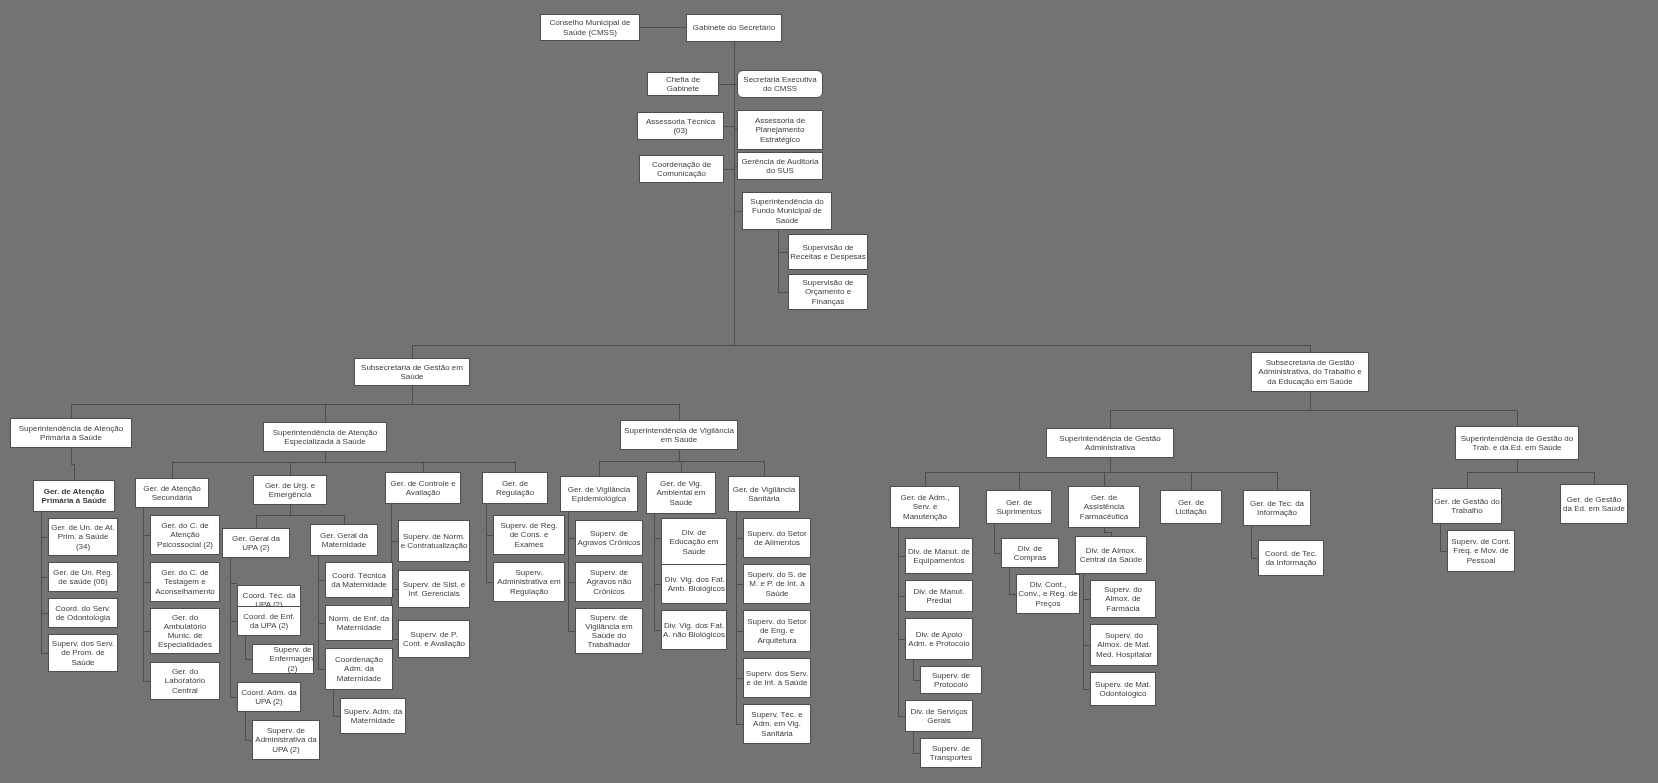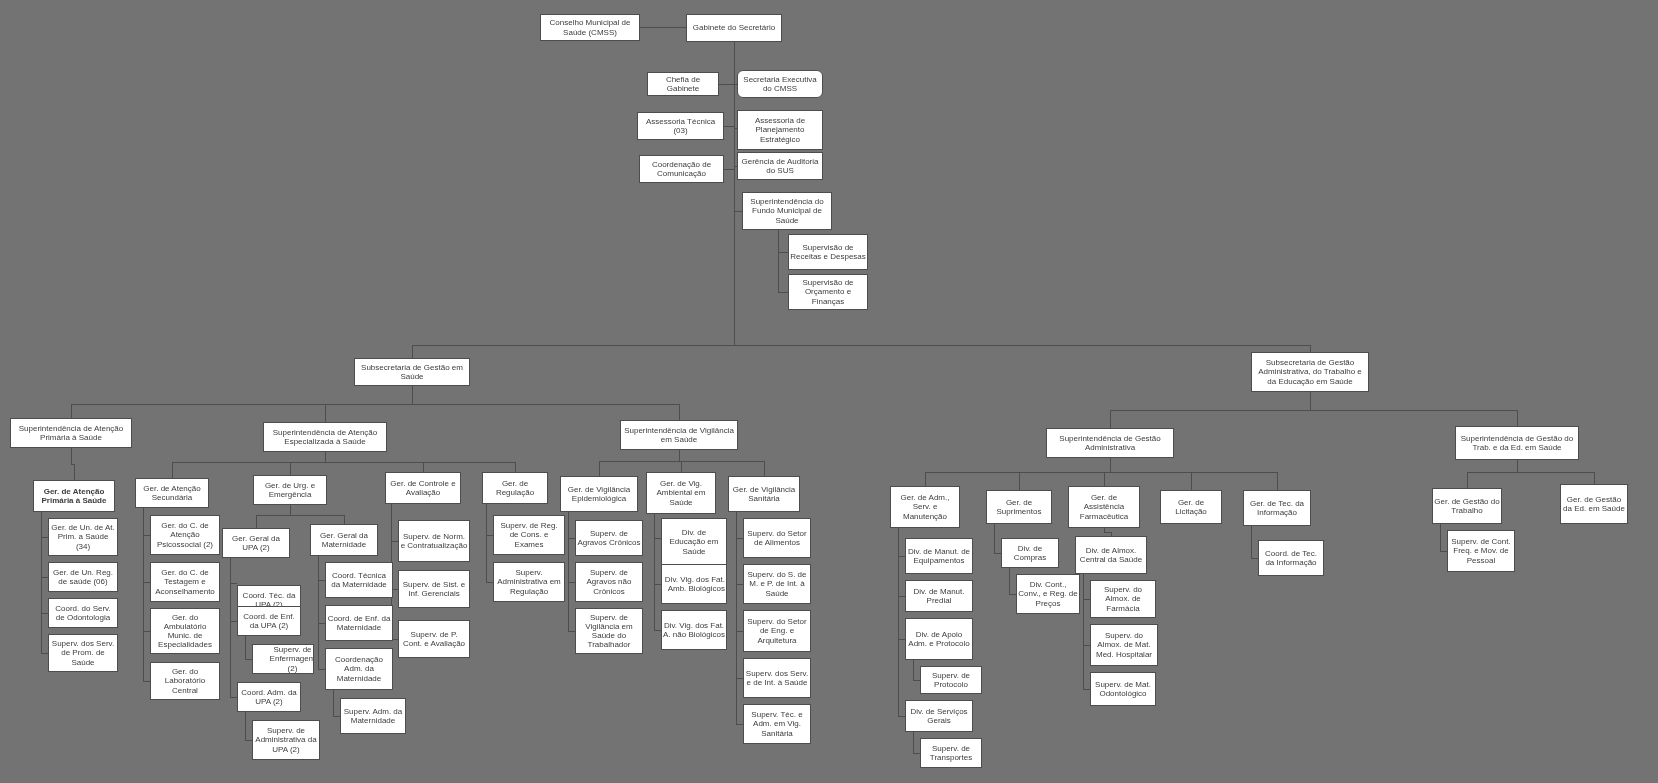--- a/index.html
+++ b/index.html
@@ -300,21 +300,21 @@
     <div class="node" style="left: 237px; top: 682px; width: 64px; height: 30px; border-color: rgb(77, 77, 77);">
       <span>Coord. Adm. da UPA (2)</span>
     </div>
     <div class="node" style="left: 252px; top: 720px; width: 68px; height: 40px; border-color: rgb(77, 77, 77);">
       <span>Superv. de Administrativa da UPA (2)</span>
     </div>
     <div class="node" style="left: 325px; top: 562px; width: 68px; height: 36px; border-color: rgb(77, 77, 77);">
       <span>Coord. Técnica da Maternidade</span>
     </div>
     <div class="node" style="left: 325px; top: 605px; width: 68px; height: 36px; border-color: rgb(77, 77, 77);">
-      <span>Coord. de Enf. da Maternidade</span>
+      <span>Norm. de Enf. da Maternidade</span>
     </div>
     <div class="node" style="left: 325px; top: 648px; width: 68px; height: 42px; border-color: rgb(77, 77, 77);">
       <span>Coordenação Adm. da Maternidade</span>
     </div>
     <div class="node" style="left: 340px; top: 698px; width: 66px; height: 36px; border-color: rgb(77, 77, 77);">
       <span>Superv. Adm. da Maternidade</span>
     </div>
     <div class="node" style="left: 398px; top: 520px; width: 72px; height: 42px; border-color: rgb(77, 77, 77);">
       <span>Superv. de Norm. e Contratualização</span>
     </div>

